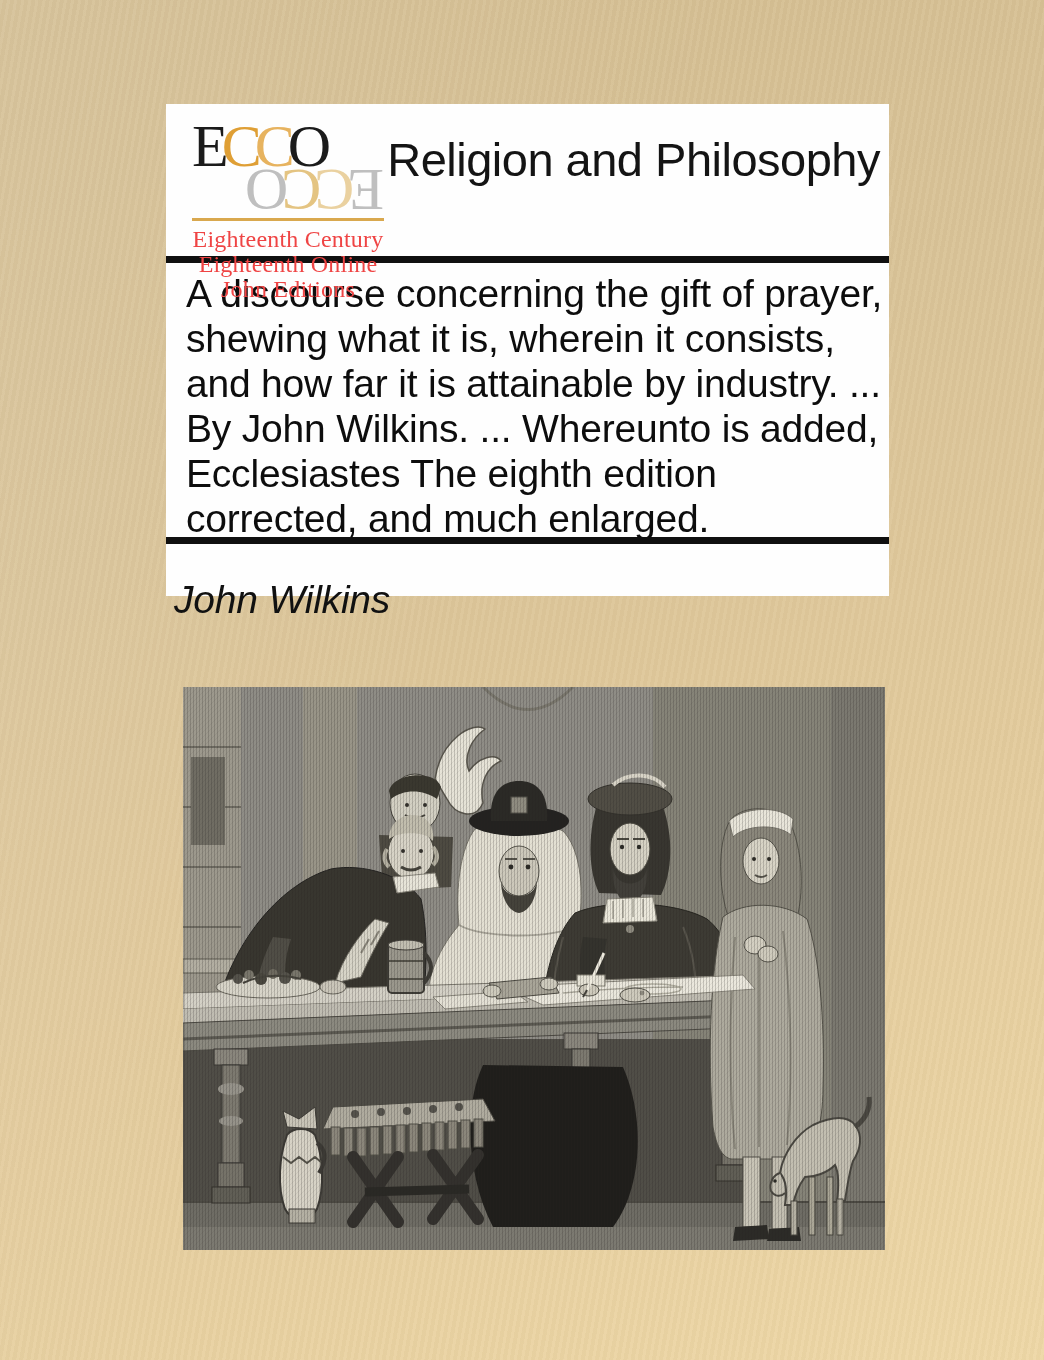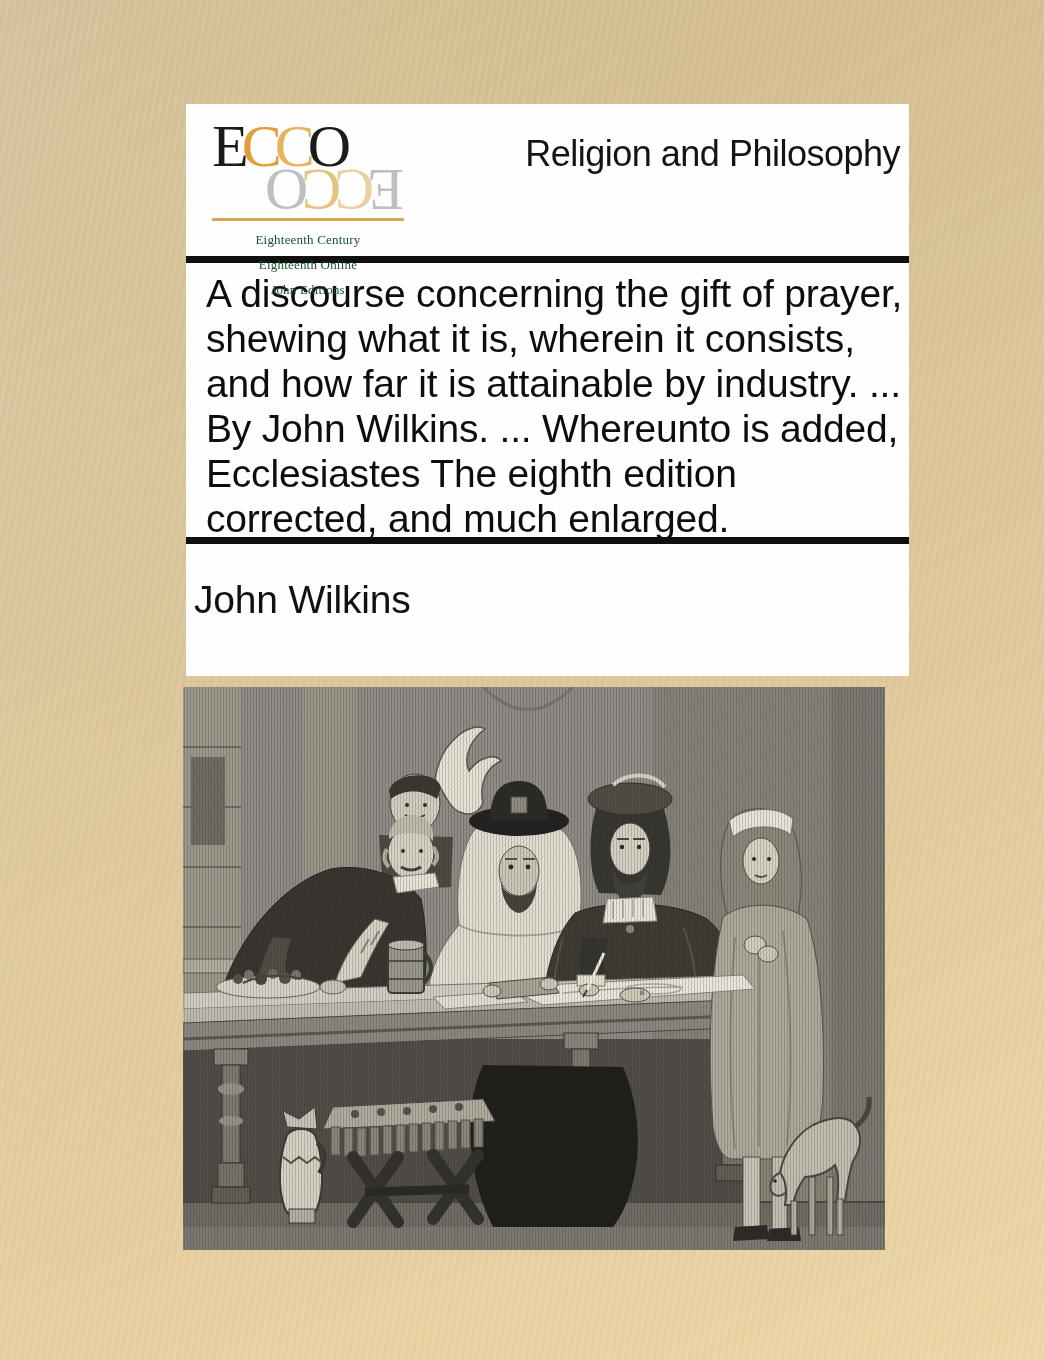--- a/index.html
+++ b/index.html
@@ -5,56 +5,56 @@
   html,body{margin:0;padding:0;}
   body{
     width:1044px;height:1360px;position:relative;overflow:hidden;
     font-family:"Liberation Sans", sans-serif;
     background:
       linear-gradient(115deg, rgba(255,255,255,.10) 0%, rgba(255,255,255,0) 45%),
       repeating-linear-gradient(100deg, rgba(255,255,255,.045) 0 3px, rgba(0,0,0,0.015) 3px 7px),
       linear-gradient(160deg,#d2bc8f 0%,#d9c397 35%,#e3cb9c 65%,#eed7a6 100%);
   }
   .card{
-    position:absolute;left:186px;top:104px;width:723px;height:572px;
+    position:absolute;left:166px;top:104px;width:723px;height:492px;
     background:#fefefe;display:flex;flex-direction:column;
   }
   .card-header{position:relative;height:152px;flex:0 0 auto;}
   .logo{position:absolute;left:24px;top:18px;width:196px;text-align:center;}
   .logo-word{
     font-family:"Liberation Serif", serif;font-size:60px;line-height:48px;
     letter-spacing:-7px;white-space:nowrap;text-align:left;padding-left:2px;
   }
   .logo-word span{display:inline-block;}
   .lw-e,.lw-o{color:#1b1b1b;}
   .lw-c1{color:#df9f35;}
   .lw-c2{color:#e7b35f;}
   .logo-reflection{
     transform:rotate(180deg);margin-top:-4px;opacity:.95;text-align:left;
   }
   .logo-reflection .lw-e,.logo-reflection .lw-o{color:#bcbcbc;}
   .logo-reflection .lw-c1{color:#e9cf9b;}
   .logo-reflection .lw-c2{color:#e3c17c;}
   .logo-rule{height:3px;background:#d9a84e;margin:4px 2px 6px 2px;}
   .logo-tagline{
-    font-family:"Liberation Serif", serif;font-size:13px;line-height:25px;
-    color:#14532d;letter-spacing:.2px;
+    font-family:"Liberation Serif", serif;font-size:24px;line-height:25px;
+    color:#ef4444;letter-spacing:.2px;
   }
   .category{
     position:absolute;right:9px;top:30px;
-    font-size:36px;line-height:1.1;color:#141414;letter-spacing:-.5px;
+    font-size:47px;line-height:1.1;color:#141414;letter-spacing:-.5px;
     white-space:nowrap;
     margin-left:16px;
   }
   .rule{height:7px;background:#101010;flex:0 0 auto;}
   .title-band{flex:0 0 auto;height:274px;padding:8px 6px 0 20px;box-sizing:border-box;}
   .book-title{
     font-size:39px;line-height:45px;color:#0d0d0d;letter-spacing:-.2px;
   }
-  .author-band{flex:1 1 auto;padding:34px 6px 0 8px;box-sizing:border-box;}
+  .author-band{flex:1 1 auto;padding:34px 6px 0 8px;box-sizing:border-box;font-style:italic;}
   .book-author{font-size:39px;color:#111;letter-spacing:-.2px;}
   .engraving{
     position:absolute;left:183px;top:687px;width:702px;height:563px;
   }
   .engraving svg{display:block;width:100%;height:100%;}
 </style>
 </head>
 <body>
 
 <div class="card">

